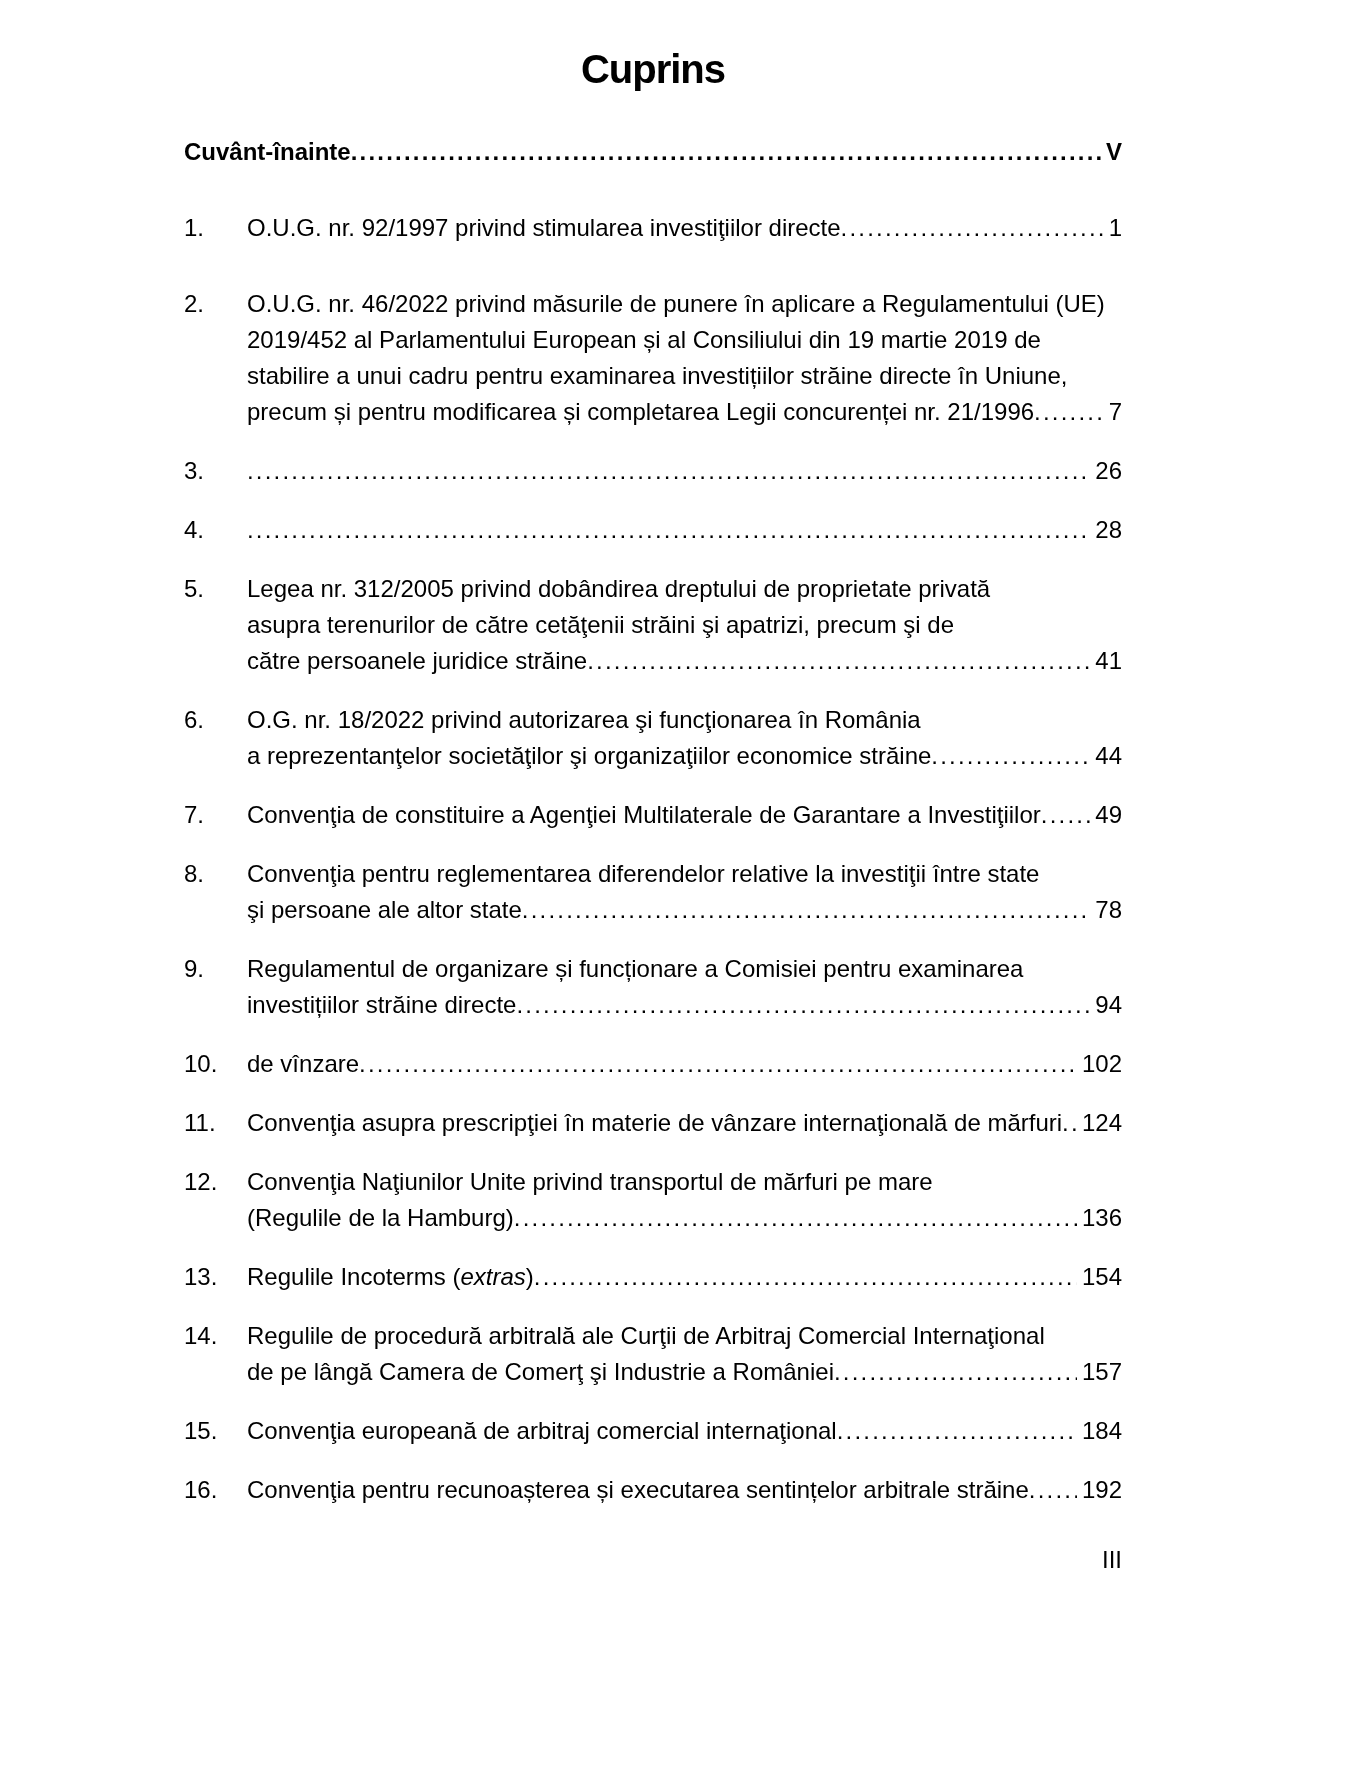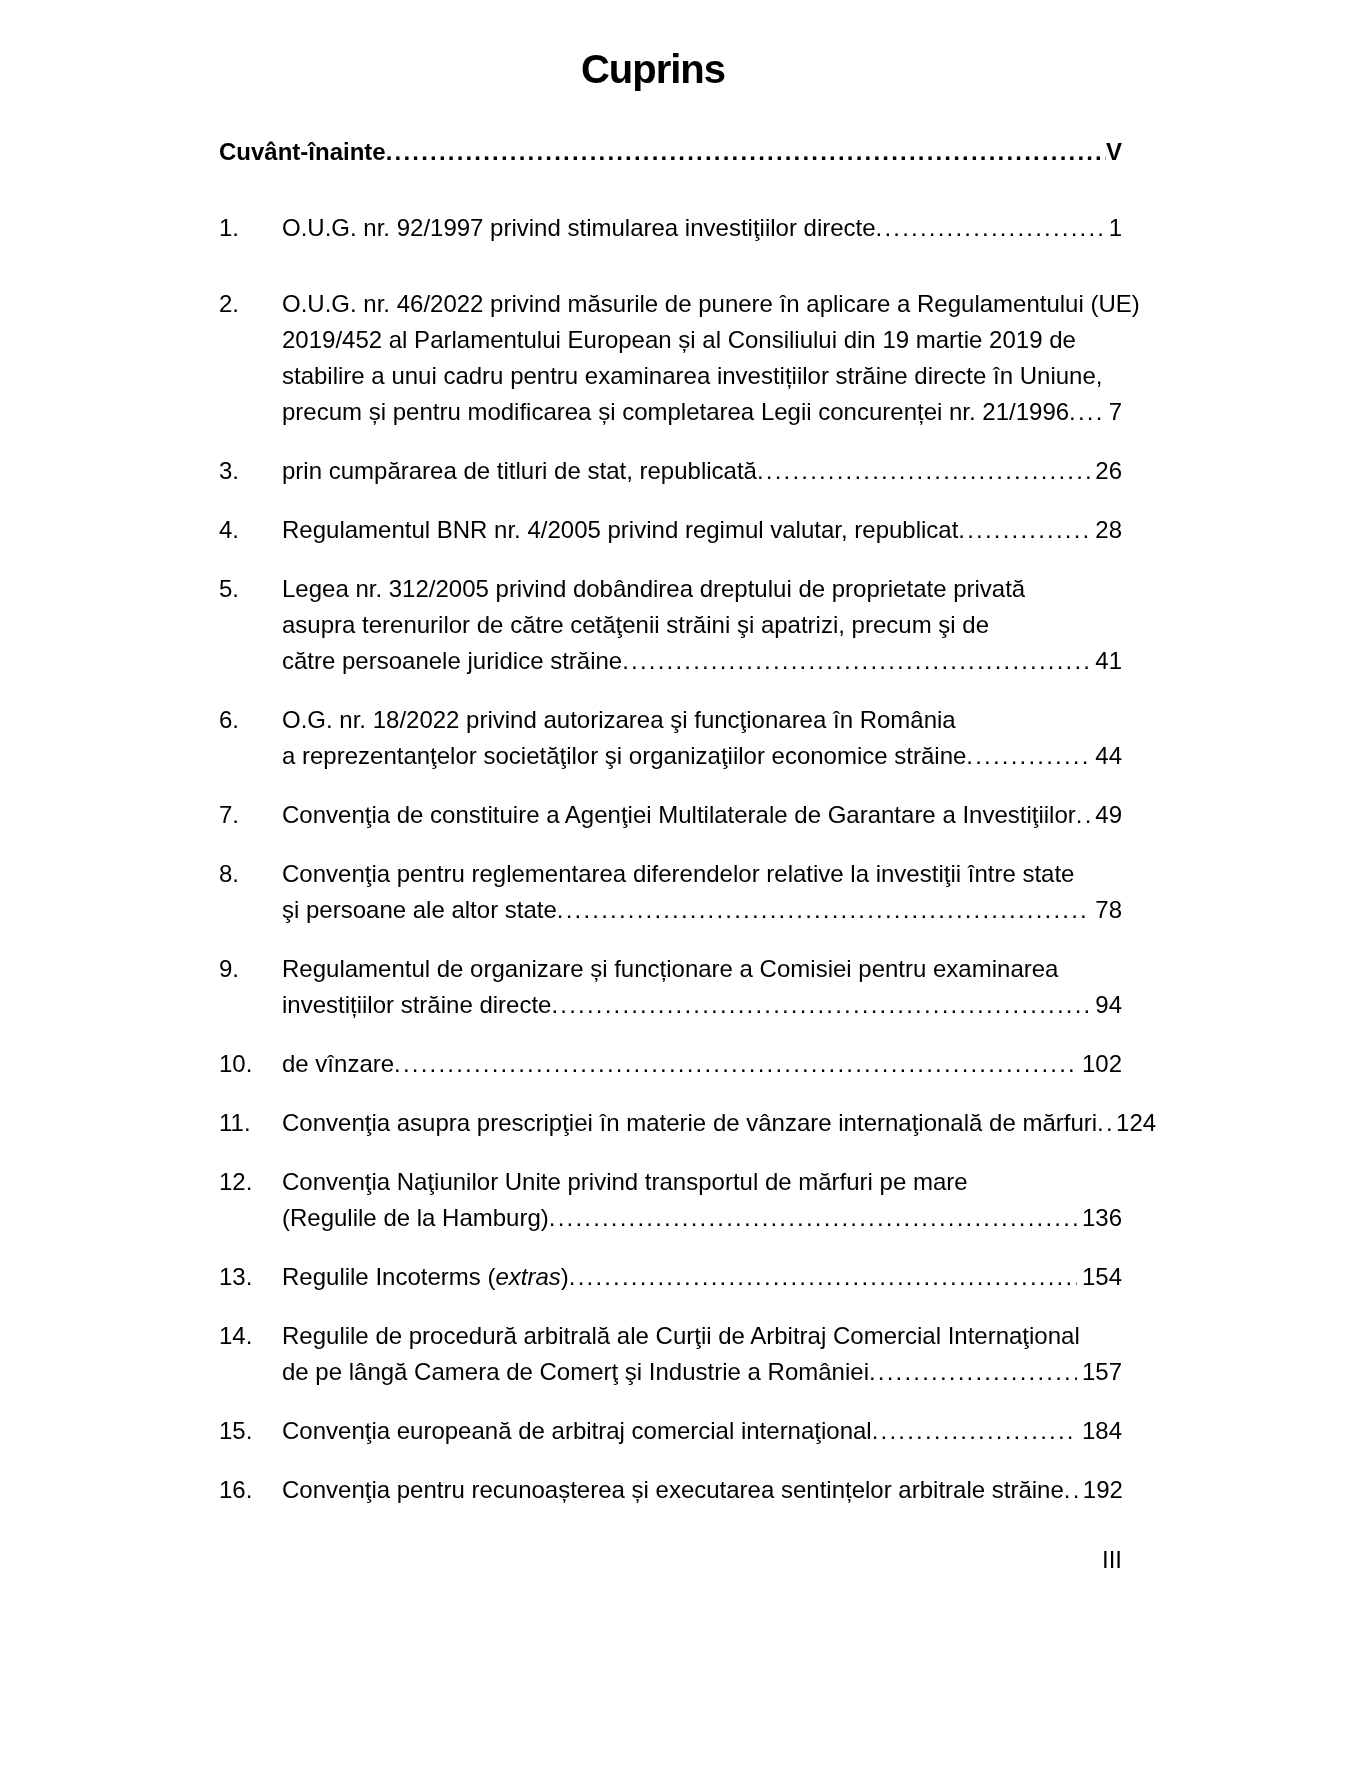--- a/index.html
+++ b/index.html
@@ -27,21 +27,20 @@
     font-size: 40px;
     line-height: 46px;
     font-weight: bold;
     text-align: center;
     letter-spacing: -1px;
   }
   .toc {
     margin-top: 42px;
     font-size: 24px;
     line-height: 36px;
-    margin-left: 35px;
   }
   
   .toc-row-foreword {
     display: flex;
     align-items: baseline;
     font-weight: bold;
     white-space: nowrap;
   }
   .leader {
     flex: 1 1 auto;
@@ -115,31 +114,29 @@
             <span class="line-text">precum și pentru modificarea și completarea Legii concurenței nr. 21/1996 </span>
             <span class="leader">....................................................................................................................................................................................................................................................................</span>
             <span class="pg">7</span>
           </div>
         </div>
       </div>
       <div class="toc-entry">
         <div class="entry-num">3.</div>
         <div class="entry-body">
           <div class="entry-line last">
-            <span class="line-text">prin cumpărarea de titluri de stat, republicată </span>
             <span class="leader">....................................................................................................................................................................................................................................................................</span>
             <span class="pg">26</span>
           </div>
         </div>
       </div>
       <div class="toc-entry">
         <div class="entry-num">4.</div>
         <div class="entry-body">
           <div class="entry-line last">
-            <span class="line-text">Regulamentul BNR nr. 4/2005 privind regimul valutar, republicat </span>
             <span class="leader">....................................................................................................................................................................................................................................................................</span>
             <span class="pg">28</span>
           </div>
         </div>
       </div>
       <div class="toc-entry">
         <div class="entry-num">5.</div>
         <div class="entry-body">
           <div class="entry-line">Legea nr. 312/2005 privind dobândirea dreptului de proprietate privată</div>
           <div class="entry-line">asupra terenurilor de către cetăţenii străini şi apatrizi, precum şi de</div>

